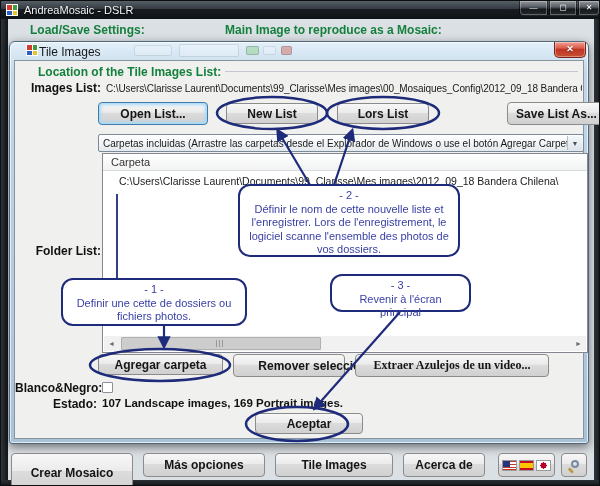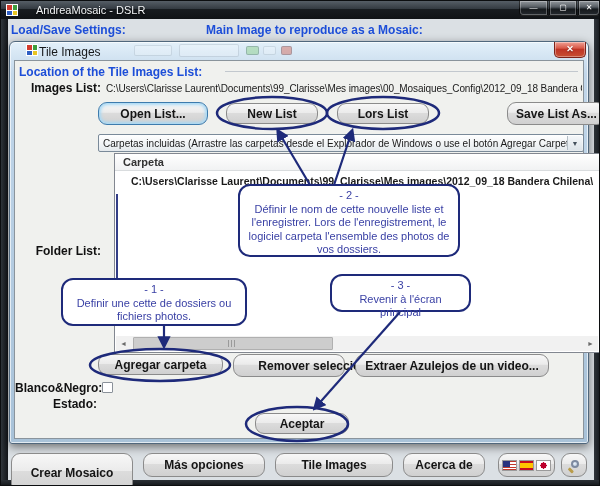--- a/index.html
+++ b/index.html
@@ -1,59 +1,59 @@
 <!DOCTYPE html>
 <html><head>
 <meta charset="utf-8">
 <style>
   * { margin:0; padding:0; box-sizing:border-box; }
   html,body { background:#666; }
   body { font-family:"Liberation Sans", sans-serif; }
   #screen { position:relative; width:600px; height:486px; overflow:hidden;
             background:#dbe0e4; border:1px solid #0c0e10; }
-  .abs { position:absolute;gap:12px; }
+  .abs { position:absolute; }
 
   
   .titlebar { left:0; top:0; width:600px; height:18px;
     background:linear-gradient(180deg,#565e66 0%,#333a41 40%,#1b2averb026 41%,#15191d 100%);
     background:linear-gradient(180deg,#565e66 0%,#333a41 45%,#181c20 46%,#101316 100%);
     display:flex; align-items:center; }
   .app-title { color:#f2f4f6; font-size:11px; margin-left:6px; text-shadow:0 1px 2px #000; }
   .mosaic-icon { width:12px; height:12px; margin-left:5px; display:grid;
     grid-template-columns:1fr 1fr; grid-template-rows:1fr 1fr; gap:1px; background:#fff; border:1px solid #fff; }
   .mosaic-icon i:nth-child(1){background:#d23b2e;} .mosaic-icon i:nth-child(2){background:#3d9e3d;}
   .mosaic-icon i:nth-child(3){background:#2f5fc4;} .mosaic-icon i:nth-child(4){background:#e8c524;}
   .wbtn { height:15px; border:1px solid rgba(0,0,0,.65); border-top:none;
     background:linear-gradient(180deg,rgba(255,255,255,.35),rgba(255,255,255,.12) 45%,rgba(0,0,0,.25) 50%,rgba(90,100,110,.25));
     color:#fff; font-size:8px; line-height:13px; text-align:center;
     box-shadow:inset 0 0 0 1px rgba(255,255,255,.28); }
   .frame { background:linear-gradient(90deg,#30363c,#121519); }
 
-  .blue-head { color:#1d4ed8; font-weight:bold; font-size:12px; white-space:nowrap; }
+  .blue-head { color:#15803d; font-weight:bold; font-size:12px; white-space:nowrap;margin-left:19px; }
 
   
   .dlg-glass { left:8px; top:40px; width:580px; height:403px;
     background:linear-gradient(180deg,#e3f0fa 0%,#c2d7ea 8%,#b3cbe0 60%,#a8c2d8 100%);
     border:1px solid #50677c; border-radius:6px 6px 3px 3px;
     box-shadow:0 3px 10px rgba(0,0,0,.5), inset 0 0 0 1px rgba(255,255,255,.65); }
   .dlg-title { color:#16181a; font-size:12px; white-space:nowrap; }
   .ghost { background:rgba(255,255,255,.4); border:1px solid rgba(90,110,130,.35); border-radius:2px; }
   .dlg-close { left:553px; top:41px; width:32px; height:16px; border:1px solid #7c2219;
     border-top:none; border-radius:0 0 5px 5px; color:#fff; font-size:9px; font-weight:bold;
     text-align:center; line-height:14px; text-shadow:0 1px 1px #7a1d14;
     background:linear-gradient(180deg,#f0a094 0%,#d95b4b 40%,#bf3526 50%,#c74f33 100%);
     box-shadow:inset 0 0 0 1px rgba(255,255,255,.35); }
   .dlg-client { left:13px; top:59px; width:570px; height:379px; background:#f0f1ee;
     border:1px solid #8a949c; }
 
   .lbl { font-weight:bold; font-size:12px; color:#111; white-space:nowrap; }
   .path-text { font-size:10px; color:#1a1a1a; white-space:nowrap; overflow:hidden; letter-spacing:-.1px; }
 
   .btn { background:linear-gradient(180deg,#f7f7f7 0%,#ebebeb 45%,#dcdcdc 46%,#d0d0d0 100%);
-    border:1px solid #8b8b8b; border-radius:9px; font-weight:bold; font-size:12px; color:#151515;
+    border:1px solid #8b8b8b; border-radius:4px; font-weight:bold; font-size:12px; color:#151515;
     display:flex; align-items:center; justify-content:center; white-space:nowrap; cursor:default; }
   .btn.focused { border:1px solid #3d7bad; box-shadow:inset 0 0 3px 2px #a9d9f5; }
 
   .combo { background:linear-gradient(180deg,#ffffff,#f0f3f5 60%,#e4e9ec);
     border:1px solid #7a8a99; border-radius:2px; font-size:10px; color:#1a1a1a;
     display:flex; align-items:center; padding:0 4px; white-space:nowrap; overflow:hidden; }
   .combo-arrow { position:absolute; right:1px; top:1px; bottom:1px; width:15px;
     border-left:1px solid #b4bec6; display:flex; align-items:center; justify-content:center;
     font-size:7px; color:#44515c; background:linear-gradient(180deg,#f4f7f9,#dde4e9); }
 
@@ -143,47 +143,48 @@
   <div class="abs btn focused" style="left:97px; top:101px; width:110px; height:23px;">Open List...</div>
   <div class="abs btn" style="left:225px; top:102px; width:92px; height:21px;">New List</div>
   <div class="abs btn" style="left:336px; top:102px; width:92px; height:21px;">Lors List</div>
   <div class="abs btn" style="left:463px; top:101px; width:99px; height:23px;margin-left:43px;">Save List As...</div>
 
   <div class="abs combo" style="left:97px; top:133px; width:486px; height:18px;">
     <span>Carpetas incluidas (Arrastre las carpetas desde el Explorador de Windows o use el botón Agregar Carpeta)</span>
     <span class="combo-arrow">▼</span>
   </div>
 
-  <div class="abs listbox" style="left:113px; top:152px; width:486px; height:200px;font-weight:bold;">
+  <div class="abs listbox" style="left:101px; top:152px; width:486px; height:200px;">
     <div class="list-header">Carpeta</div>
     <div class="list-row">C:\Users\Clarisse Laurent\Documents\99_Clarisse\Mes images\2012_09_18 Bandera Chilena\</div>
     <div class="hscroll">
       <span class="scr-btn" style="position:absolute; left:0;">◄</span>
       <span class="scr-thumb">
           <span class="grip"></span>
         </span>
       <span class="scr-btn" style="position:absolute; right:0;">►</span>
     </div>
   </div>
 
   <div class="abs lbl" style="left:10px; top:243px; width:90px; text-align:right;">Folder List:</div>
 
   <div class="abs btn" style="left:97px; top:353px; width:125px; height:21px;">Agregar carpeta</div>
   <div class="abs btn" style="left:232px; top:353px; width:112px; height:23px;padding-left:48px;">Remover selección</div>
-  <div class="abs btn" style="left:354px; top:353px; width:194px; height:23px;">Extraer Azulejos de un video...</div>
+  <div class="abs btn" style="left:354px; top:353px; width:194px; height:23px;font-family:Liberation Serif, serif;">Extraer Azulejos de un video...</div>
 
   <div class="abs lbl" style="left:14px; top:380px; width:82px; text-align:right;">Blanco&amp;Negro:</div>
   <div class="abs checkbox" style="left:101px; top:381px;"></div>
   <div class="abs lbl" style="left:20px; top:396px; width:76px; text-align:right;">Estado:</div>
-
-  <div class="abs btn" style="left:254px; top:412px; width:94px; height:21px;">Aceptar</div>
+  <div class="abs lbl" style="left:101px; top:396px; font-size:11.5px;">107 Landscape images, 169 Portrait images.</div>
+
+  <div class="abs btn" style="left:254px; top:412px; width:108px; height:21px;">Aceptar</div>
 
   <div class="callout" style="left:237px; top:183px; width:222px; height:73px;">
     <div class="c-num">- 2 -</div>
-    <div>Définir le nom de cette nouvelle liste et l'enregistrer. Lors de l'enregistrement, le logiciel carpeta l'ensemble des photos de vos dossiers.</div>
+    <div>Définir le nom de cette nouvelle liste et l'enregistrer. Lors de l'enregistrement, le logiciel scanne l'ensemble des photos de vos dossiers.</div>
   </div>
   <div class="callout" style="left:60px; top:277px; width:186px; height:48px;">
     <div class="c-num">- 1 -</div>
     <div>Definir une cette de dossiers ou fichiers photos.</div>
   </div>
   <div class="callout" style="left:329px; top:273px; width:141px; height:38px;">
     <div class="c-num">- 3 -</div>
     <div>Revenir à l'écran principal</div>
   </div>
 

